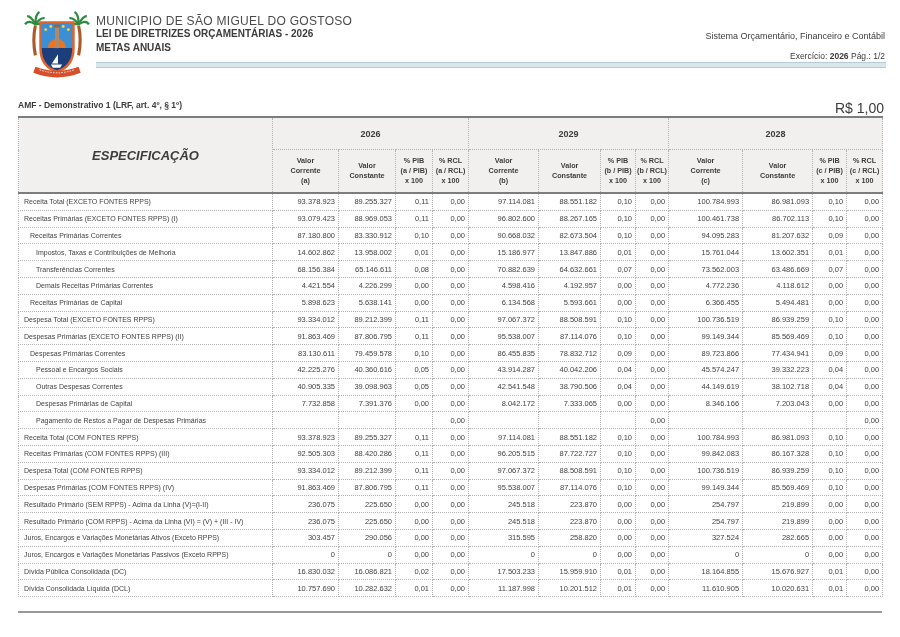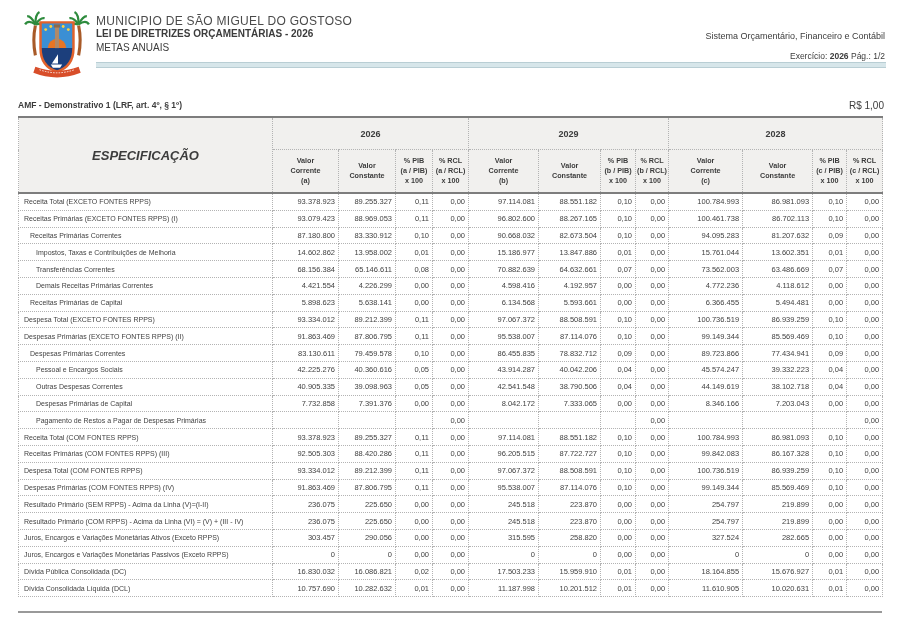--- a/index.html
+++ b/index.html
@@ -8,31 +8,31 @@
     font-family:"Liberation Sans", sans-serif;
     color:#3c3c3c; position:relative; overflow:hidden;
   }
   .page { position:absolute; inset:0; }
 
   
   .logo { position:absolute; left:24px; top:9px; width:66px; height:70px; }
   .h-text { position:absolute; left:96px; top:14px; }
   .h-muni { font-size:12px; color:#4a4a4a; letter-spacing:.3px; }
   .h-law  { font-size:10px; font-weight:bold; }
-  .h-metas{ font-size:10px; font-weight:normal; margin-top:3px; }
+  .h-metas{ font-size:10px; font-weight:bold; margin-top:3px; }
   .h-right1 { position:absolute; right:15px; top:31px; font-size:9px; }
   .h-right2 { position:absolute; right:15px; top:51px; font-size:8.5px;padding-left:48px; }
   .h-right2 b { font-weight:bold; }
   .tealbar {
     position:absolute; left:96px; right:14px; top:62px; height:4px;
     background:#d7e6ea; border-top:1px solid #b9ced4; border-bottom:1px solid #b9ced4;
   }
 
   .amf  { position:absolute; left:18px;  top:100px; font-size:8.5px;font-weight:bold; }
-  .unit { position:absolute; right:16px; top:100px; font-size:10px; }
+  .unit { position:absolute; right:16px; top:100px; font-size:14px; }
 
   
   table.tbl {
     position:absolute; left:18px; top:116px; width:864px;
     border-collapse:collapse; table-layout:fixed; font-size:7.5px;
   }
   .tbl th, .tbl td { border:1px dotted #b3b3b3; padding:0; }
   .tbl thead th {
     background:#f1f0ee; font-weight:bold; text-align:center; vertical-align:middle;
     color:#3c3c3c;

